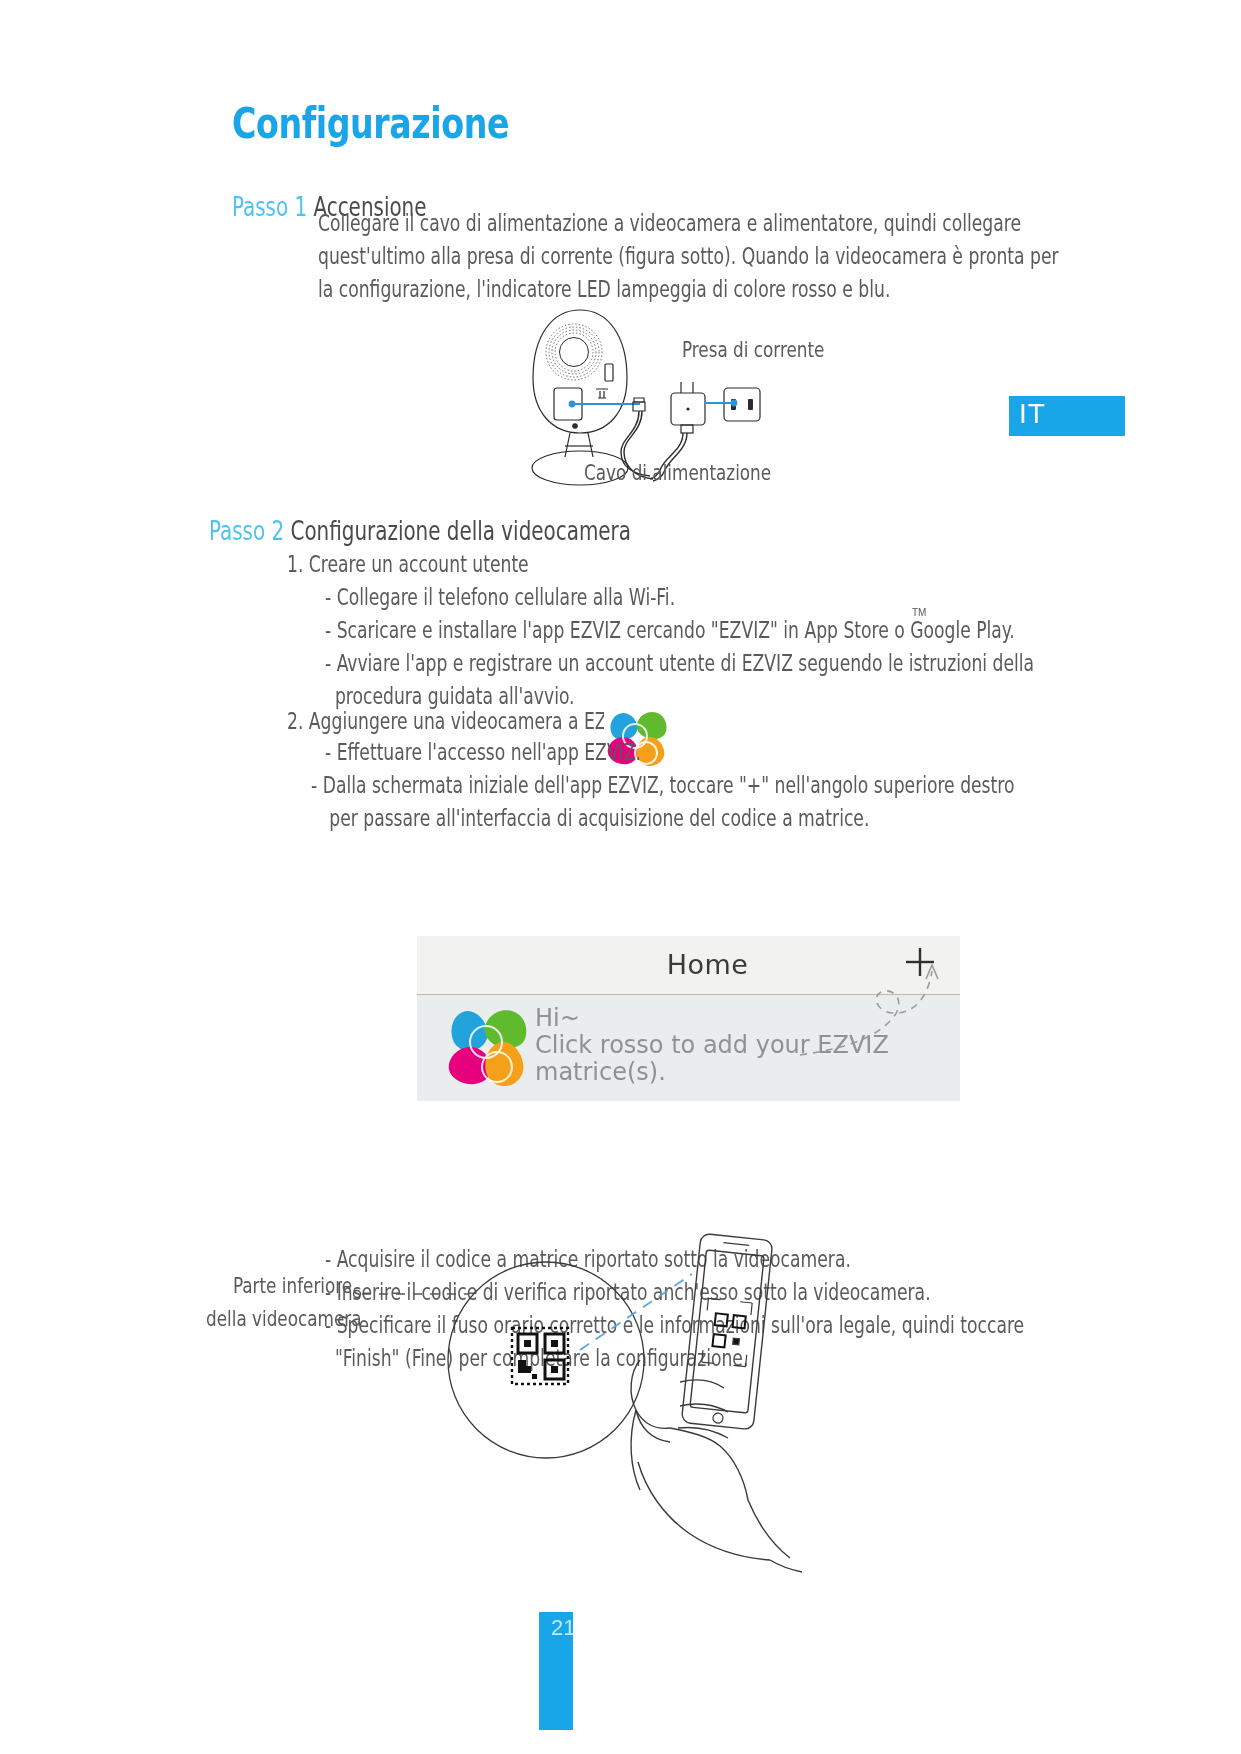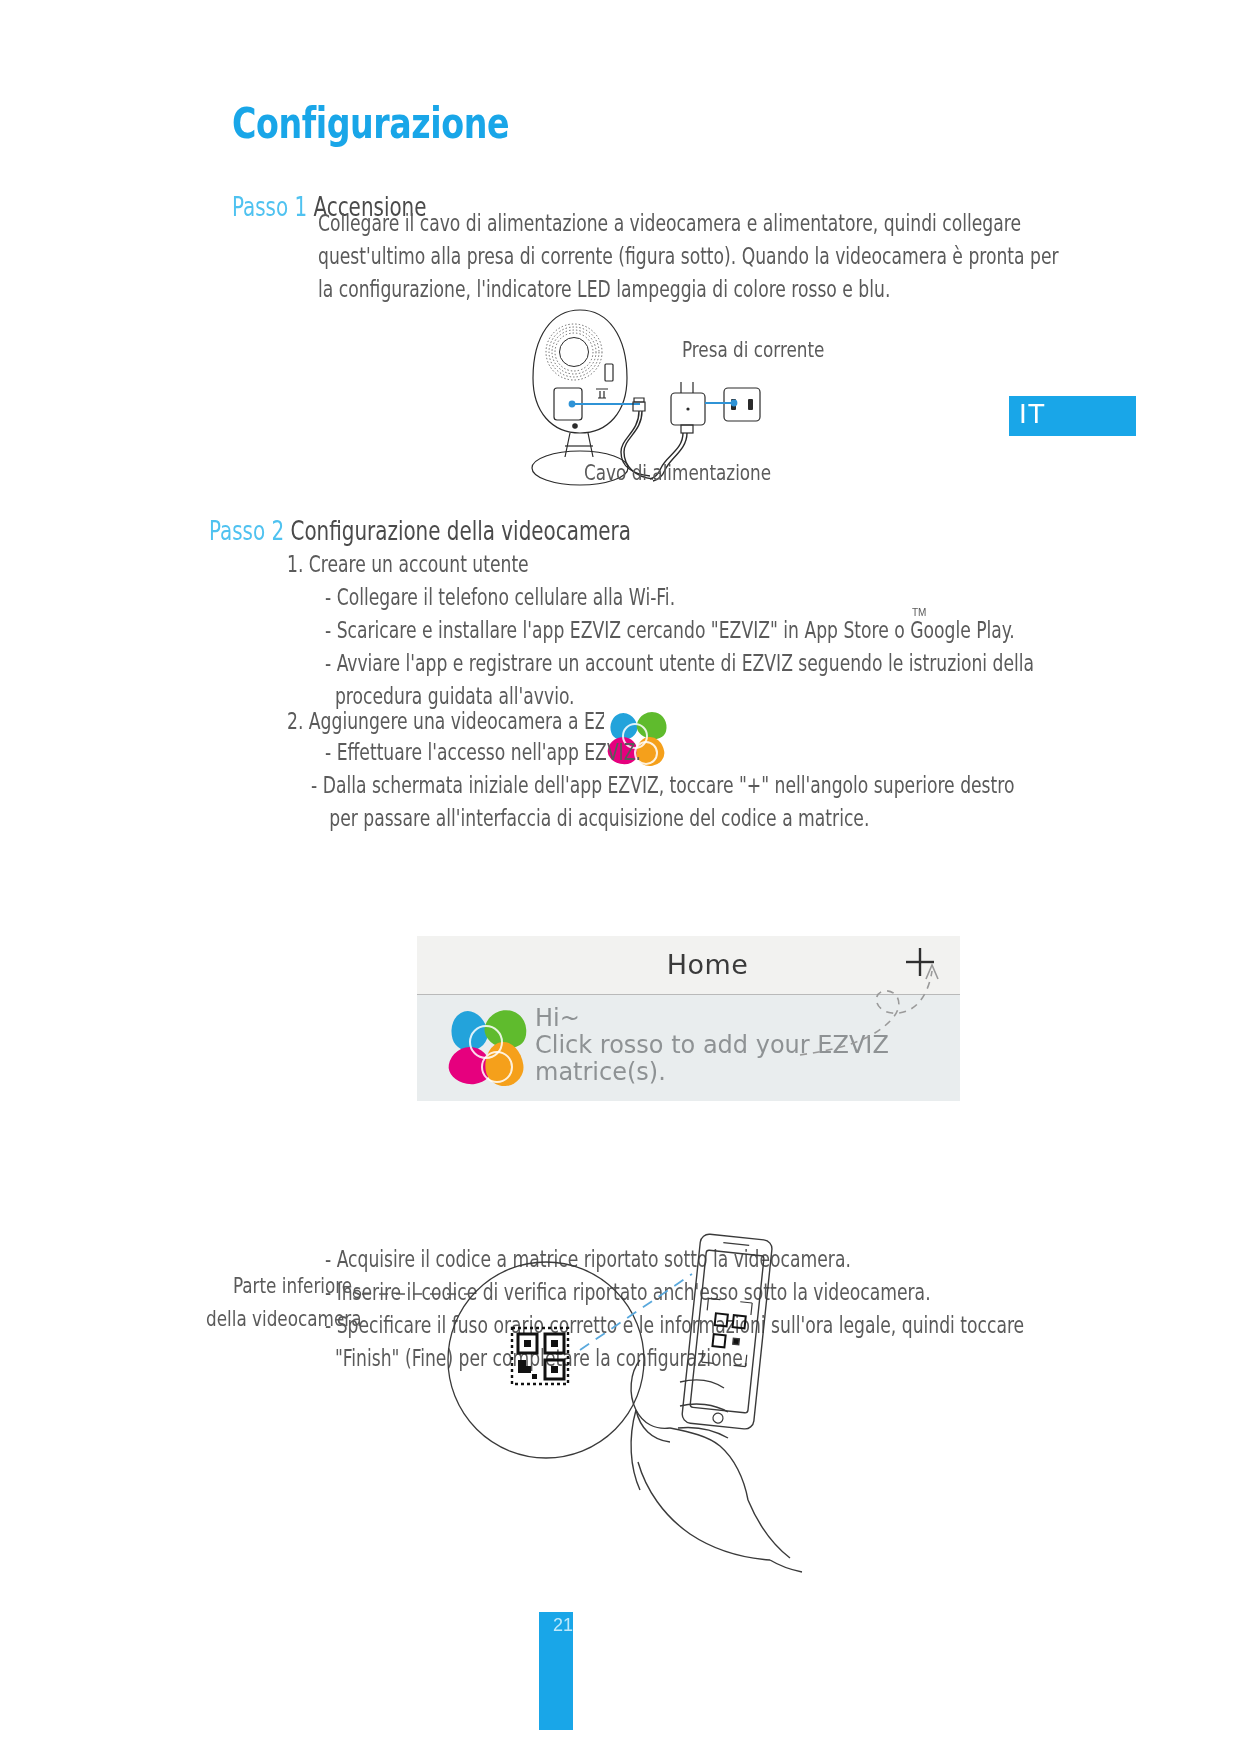--- a/index.html
+++ b/index.html
@@ -63,21 +63,21 @@
     font-family: "Liberation Sans Narrow", "Liberation Sans", sans-serif;
     font-size: 10px;
     color: #5a5a5a;
   }
 
   
   .it-badge {
     position: absolute;
     left: 1009px;
     top: 396px;
-    width: 127px;
+    width: 116px;
     height: 40px;
     background: #19A6E8;
   }
   .it-badge span {
     position: absolute;
     left: 10px;
     top: 2px;
     color: #ffffff;
     font-family: "Liberation Sans Narrow", "Liberation Sans", sans-serif;
     font-size: 28px;
@@ -89,26 +89,26 @@
     position: absolute;
     left: 539px;
     top: 1612px;
     width: 34px;
     height: 118px;
     background: #19A6E8;
   }
   .footer-bar span {
     position: absolute;
     top: 3px;
-    left: 0;
+    left: 12px;
     width: 100%;
-    text-align: right;
+    text-align: left;
     color: #bfe9fb;
     font-family: "Liberation Sans Narrow", "Liberation Sans", sans-serif;
-    font-size: 18px;
+    font-size: 22px;
   }
 
   
   .fig-power { position: absolute; left: 470px; top: 300px; width: 300px; height: 190px; }
   .fig-label {
     position: absolute;
     font-family: "Liberation Sans Narrow", "DejaVu Sans Condensed", "Liberation Sans", sans-serif;
     font-size: 22px;
     color: #5a5a5a;
     white-space: nowrap;

